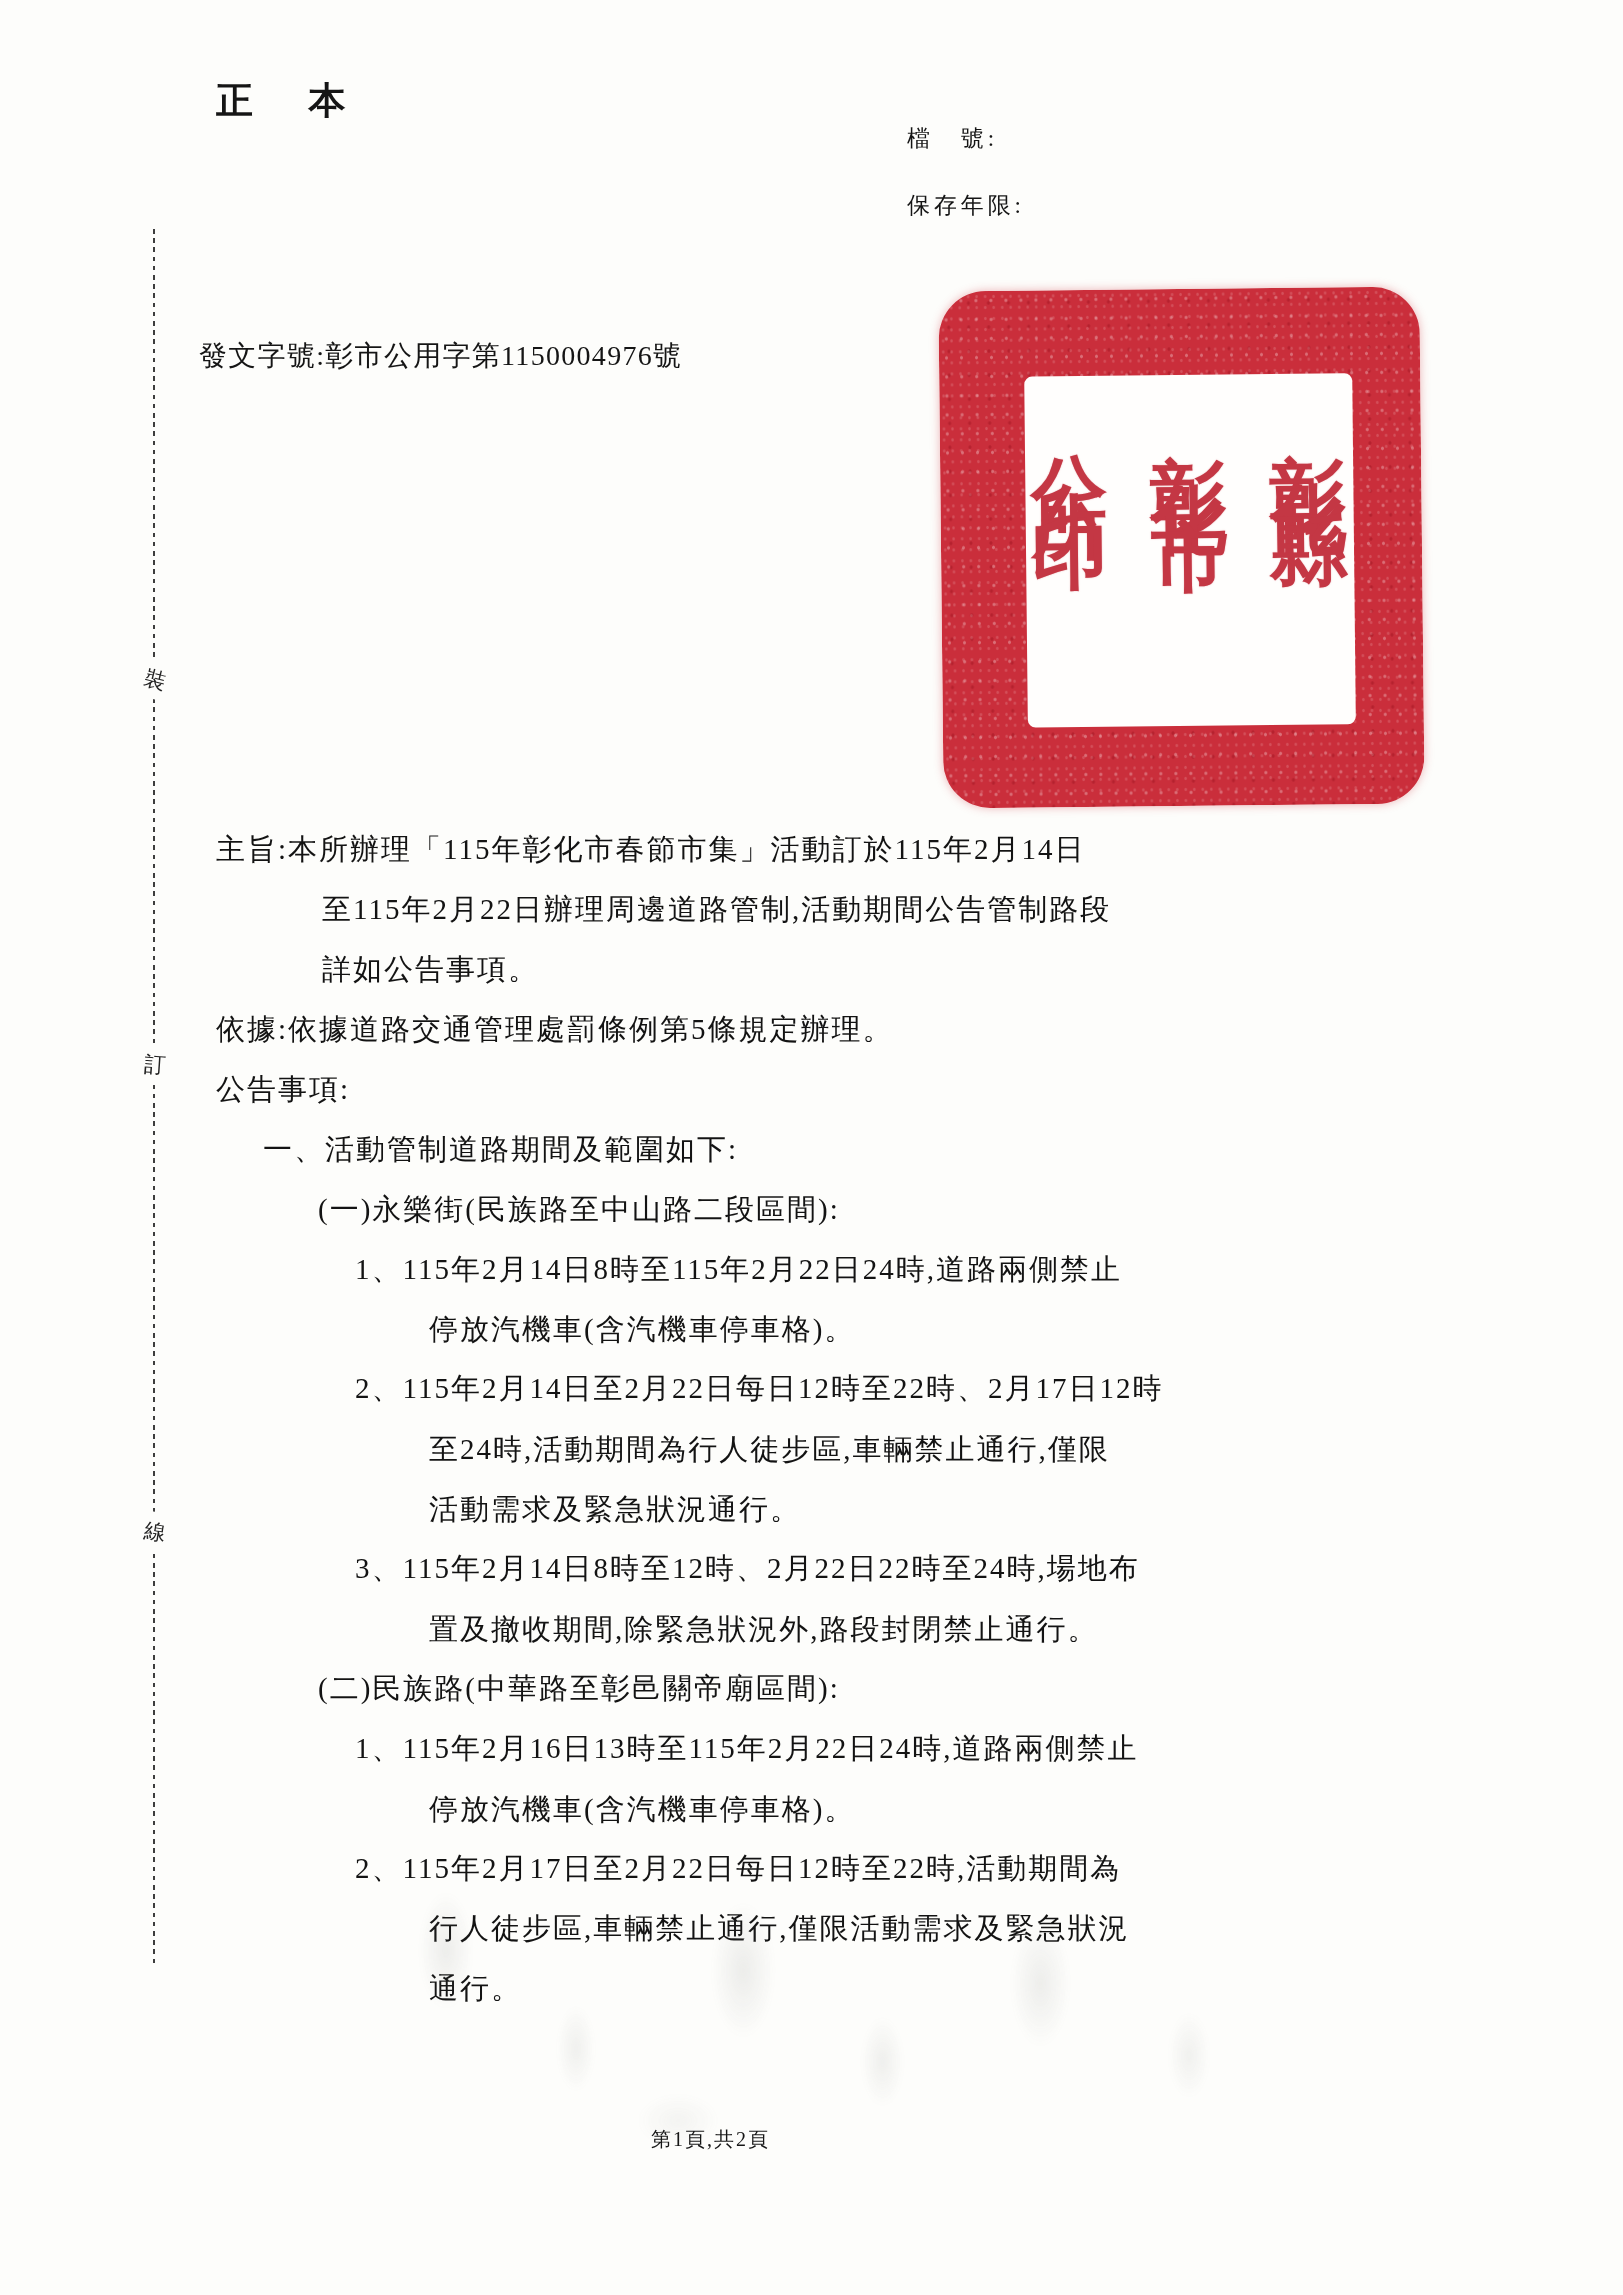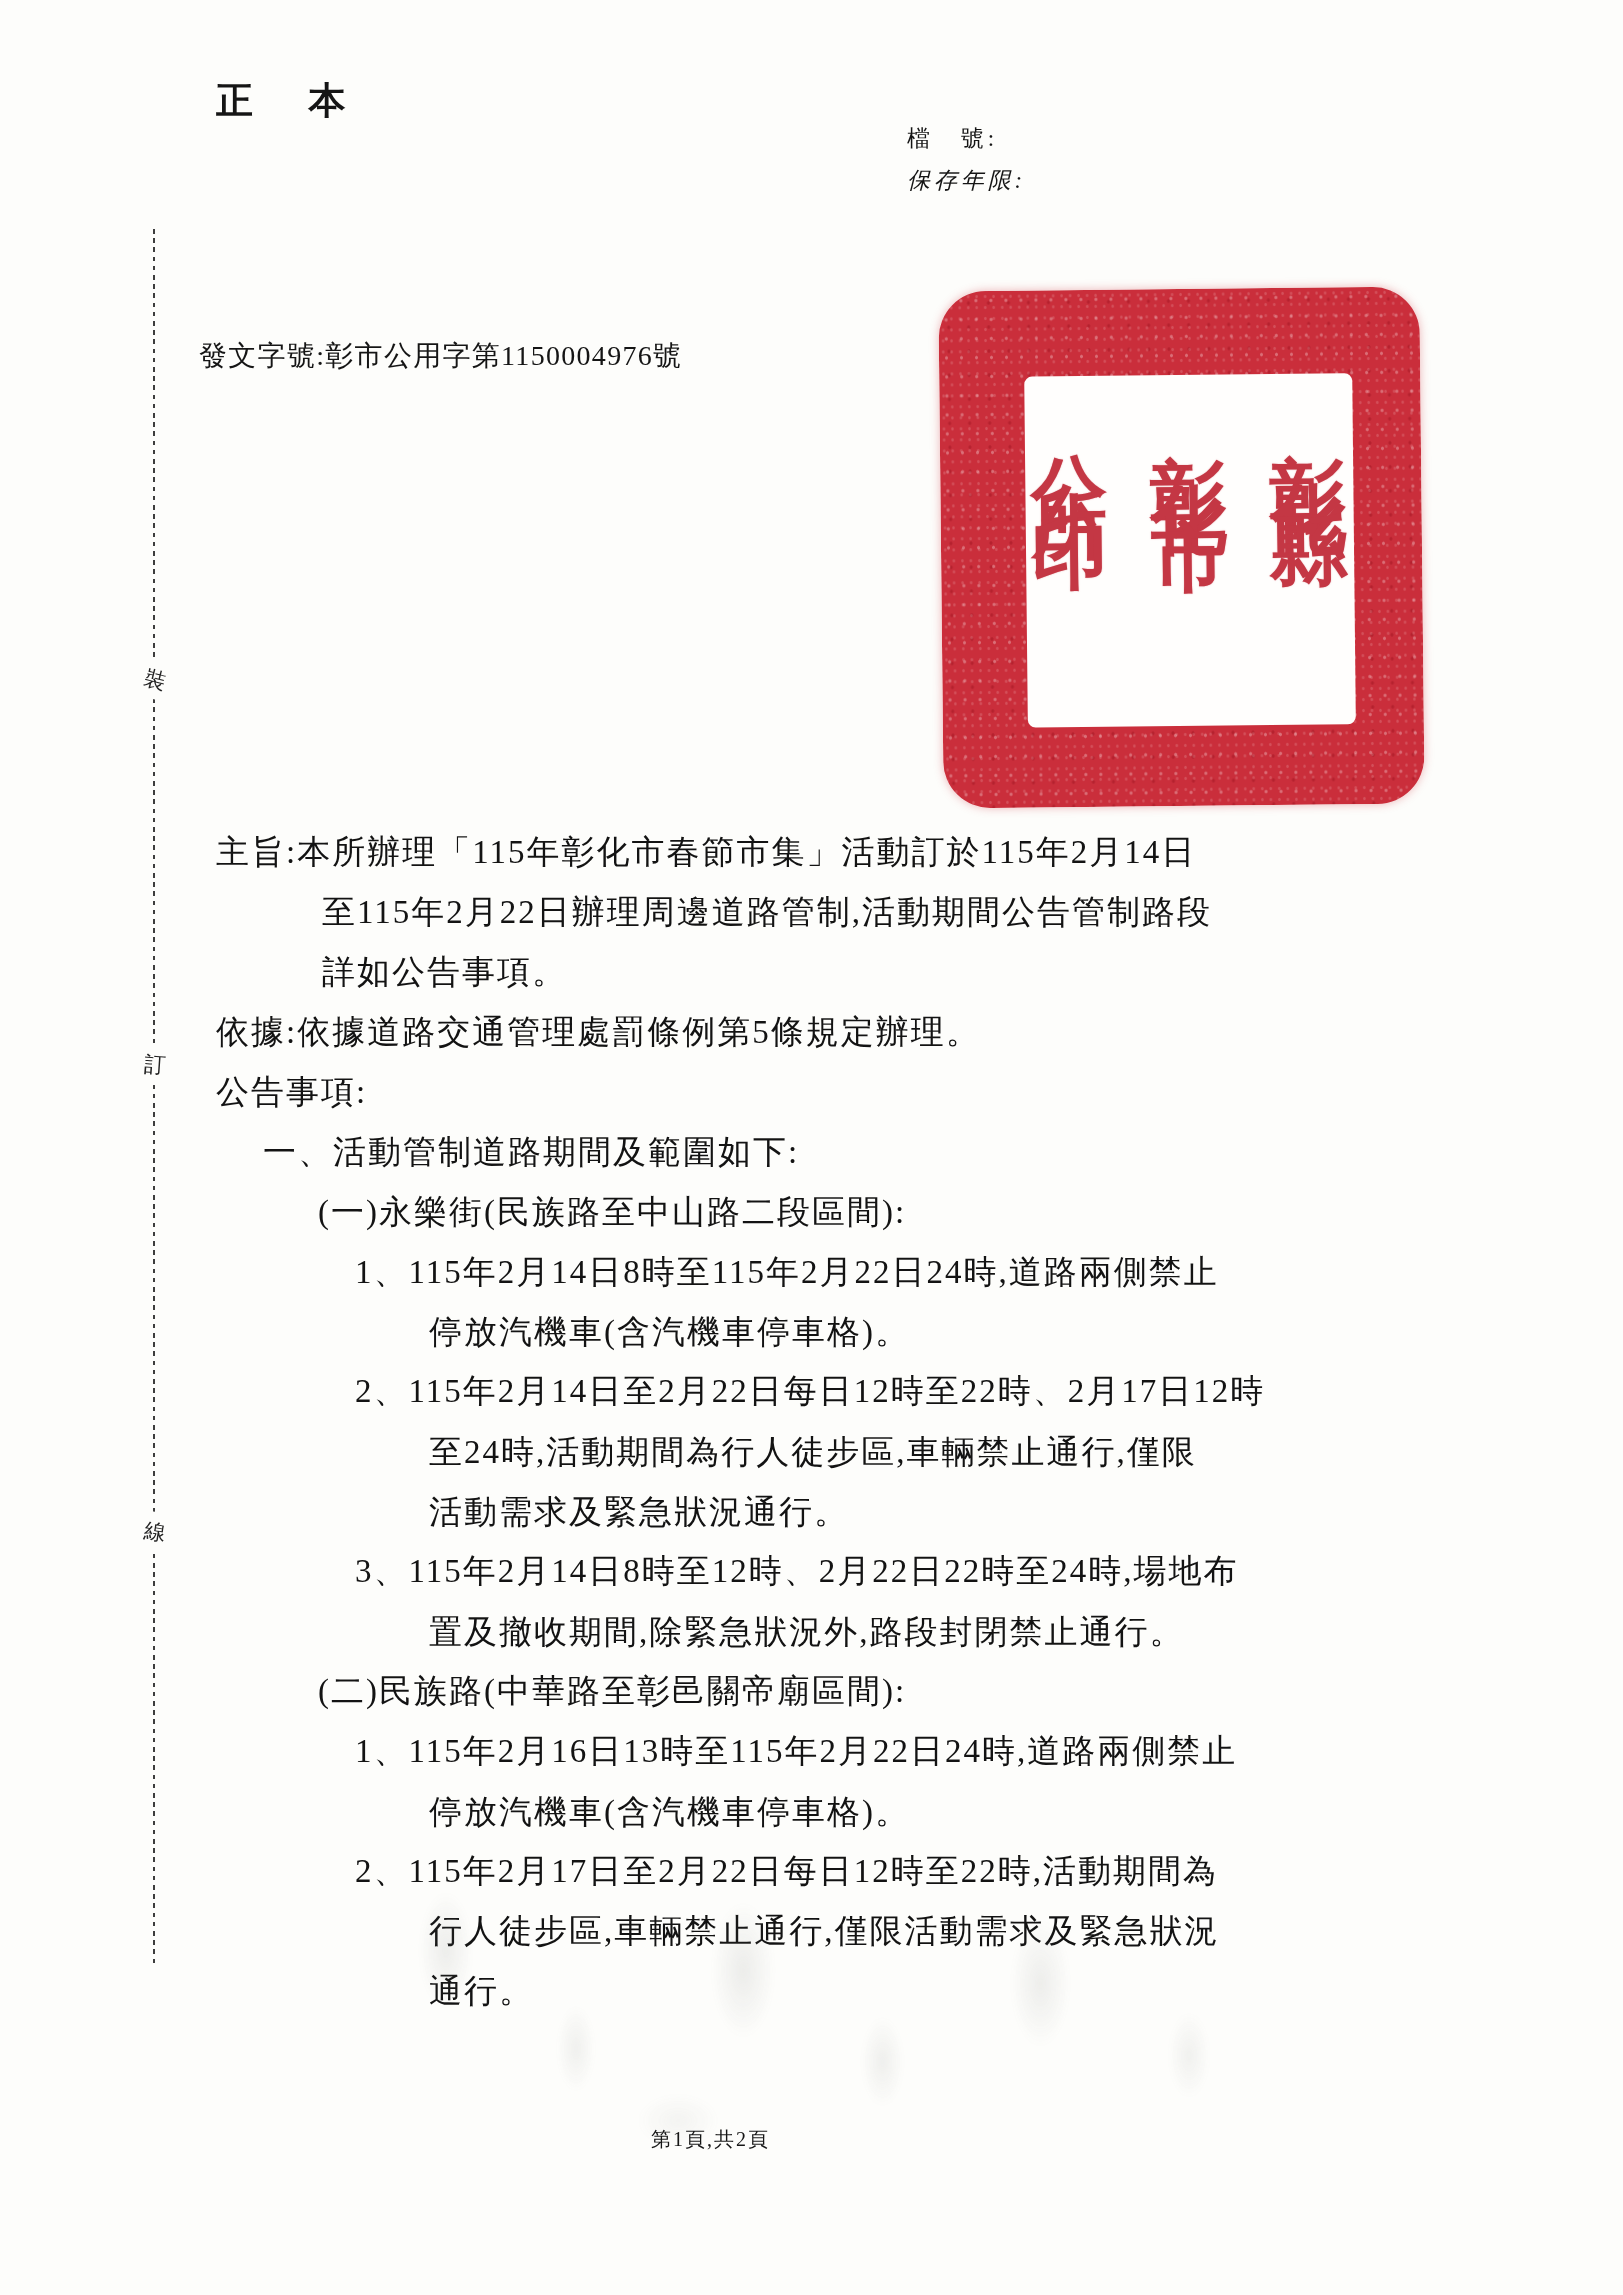--- a/index.html
+++ b/index.html
@@ -19,21 +19,21 @@
       radial-gradient(ellipse 43px 92px at 74% 38%, rgba(126,128,124,.23), transparent 70%),
       radial-gradient(ellipse 30px 62px  at 90% 60%, rgba(122,124,120,.18), transparent 70%),
       radial-gradient(ellipse 59px 39px  at 35% 80%, rgba(130,132,128,.14), transparent 70%);
   }
   .copy-label{
     position:absolute;left:216px;top:76px;font-size:37px;letter-spacing:9.2px;
     font-weight:600;white-space:nowrap;
   }
   .file-block{position:absolute;left:907px;top:123px;font-size:23px;letter-spacing:3.9px;}
   .file-row{white-space:nowrap;}
-  .file-row + .file-row{margin-top:11px;font-style:italic;}
+  .file-row + .file-row{margin-top:36px;}
   .doc-title{
     position:absolute;left:0;top:225px;width:100%;text-align:center;
     font-size:56px;letter-spacing:3.9px;font-weight:600;white-space:nowrap;
   }
   .meta{position:absolute;left:199px;top:333px;font-size:28px;line-height:46px;letter-spacing:1.3px;}
   .meta div{white-space:nowrap;}
   
   .seal{
     position:absolute;left:941px;top:289px;width:481px;height:517px;
     transform:rotate(-.6deg);border-radius:47px;
@@ -64,21 +64,21 @@
   }
   .binding-mark{
     position:absolute;left:134px;width:42px;text-align:center;
     font-size:21.6px;background:#fdfdfb;padding:5.2px 0;color:#222;
   }
   .binding-mark-zhuang{top:660px;transform:rotate(14deg);}
   .binding-mark-ding{top:1045px;transform:rotate(4deg);}
   .binding-mark-xian{top:1512px;transform:rotate(9deg);}
   
   .body-line{
-    position:absolute;font-size:33px;letter-spacing:2px;white-space:nowrap;color:#131313;
+    position:absolute;font-size:29px;letter-spacing:2px;white-space:nowrap;color:#131313;
   }
   .ind-l0{left:216px}
   .ind-subj{left:322px}
   .ind-l1{left:263px}
   .ind-l2{left:318px}
   .ind-l3{left:355px}
   .ind-l4{left:429px}
   .footer{
     position:absolute;left:651px;top:2126px;font-size:20px;letter-spacing:2px;white-space:nowrap;
   }

